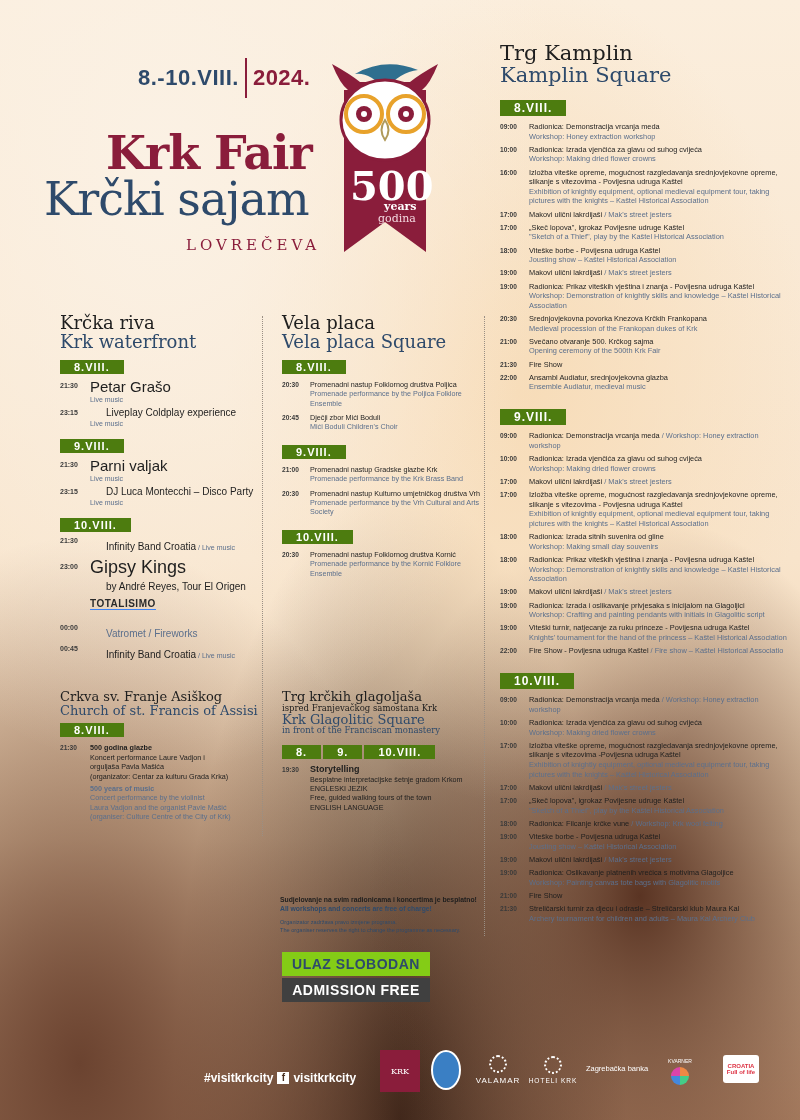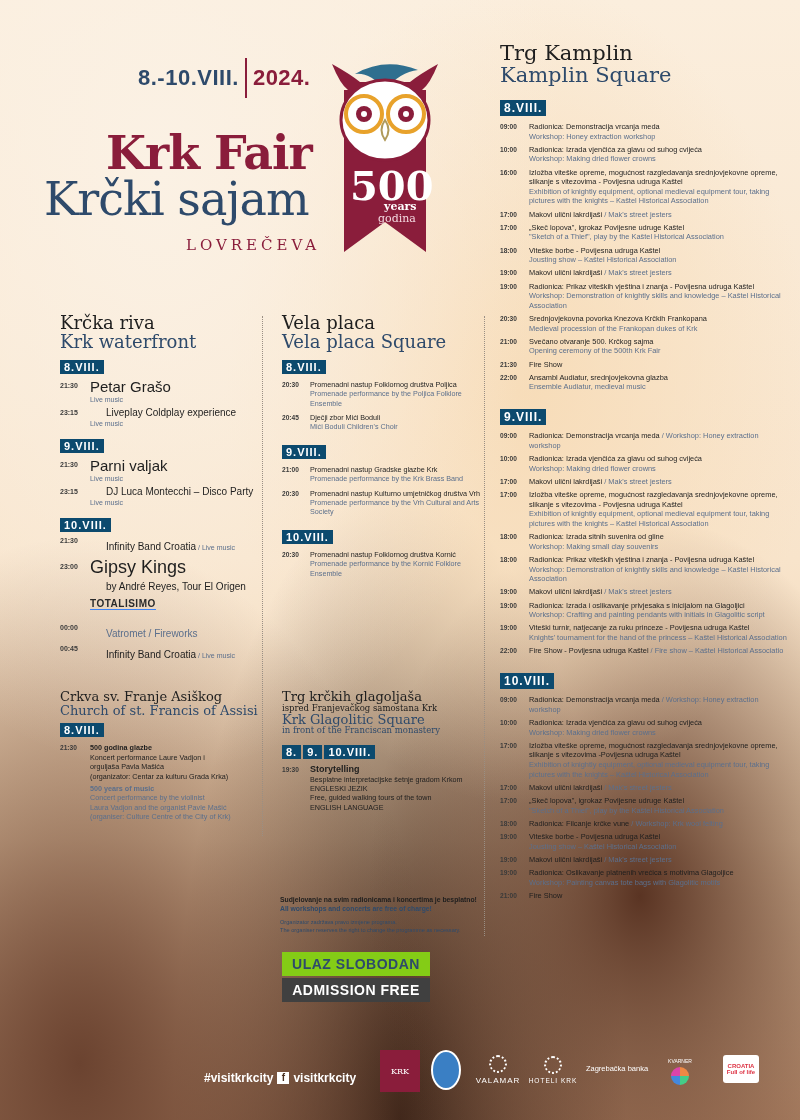--- a/index.html
+++ b/index.html
@@ -27,21 +27,21 @@
   .title-hr { left: 44px; top: 172px; font-size: 46px; color: #2e4a6b; font-family: "DejaVu Serif", serif; letter-spacing: -1px; }
   .subtitle { left: 186px; top: 236px; font-size: 15px; color: #8a1d3b; font-family: "DejaVu Serif", serif; letter-spacing: 4px; }
 
   
   .badge { left: 330px; top: 52px; width: 110px; height: 200px; }
 
   
   .sec-title { font-family: "DejaVu Serif", serif; font-weight: normal; line-height: 1.05; }
   .sec-title .a { color: #1e1e1e; }
   .sec-title .b { color: #2e4a6b; }
-  .day-tag { display: inline-block; background: #0c4a6e; color: #fff; font-weight: bold; padding: 1px 4px; letter-spacing: 1px; }
+  .day-tag { display: inline-block; background: #4d7c0f; color: #fff; font-weight: bold; padding: 1px 14px; letter-spacing: 1px; }
 
   .ev { display: flex; }
   .ev .t { font-weight: bold; color: #3a3a3a; flex: 0 0 auto; }
   .ev .body { flex: 1; }
   .hr-txt { color: #1e1e1e; }
   .en-txt { color: #5b6f8c; }
 
   
   .kamplin { left: 500px; top: 42px; width: 290px; }
   .kamplin .sec-title { font-size: 21px; }
@@ -475,20 +475,26 @@
         <span class="t">19:00</span>
         <div class="body">
           <div class="hr-txt"><span>Radionica: Oslikavanje platnenih vrećica s motivima Glagoljice</span></div>
           <div class="en-txt">Workshop: Painting canvas tote bags with Glagolitic motifs</div>
         </div>
       </div><div class="ev">
         <span class="t">21:00</span>
         <div class="body">
           <div class="hr-txt"><span>Fire Show</span></div>
         </div>
+      </div><div class="ev">
+        <span class="t">21:30</span>
+        <div class="body">
+          <div class="hr-txt"><span>Streličarski turnir za djecu i odrasle – Streličarski klub Maura Kal</span></div>
+          <div class="en-txt">Archery tournament for children and adults – Maura Kal Archery Club</div>
+        </div>
       </div></div>
 </div>
 
 <div class="abs social">
   <span>#visitkrkcity</span>
   <span class="fb">f</span>
   <span>visitkrkcity</span>
 </div>
 <div class="abs sponsor logo-krk">KRK</div>
 <div class="abs sponsor logo-owl"></div>

